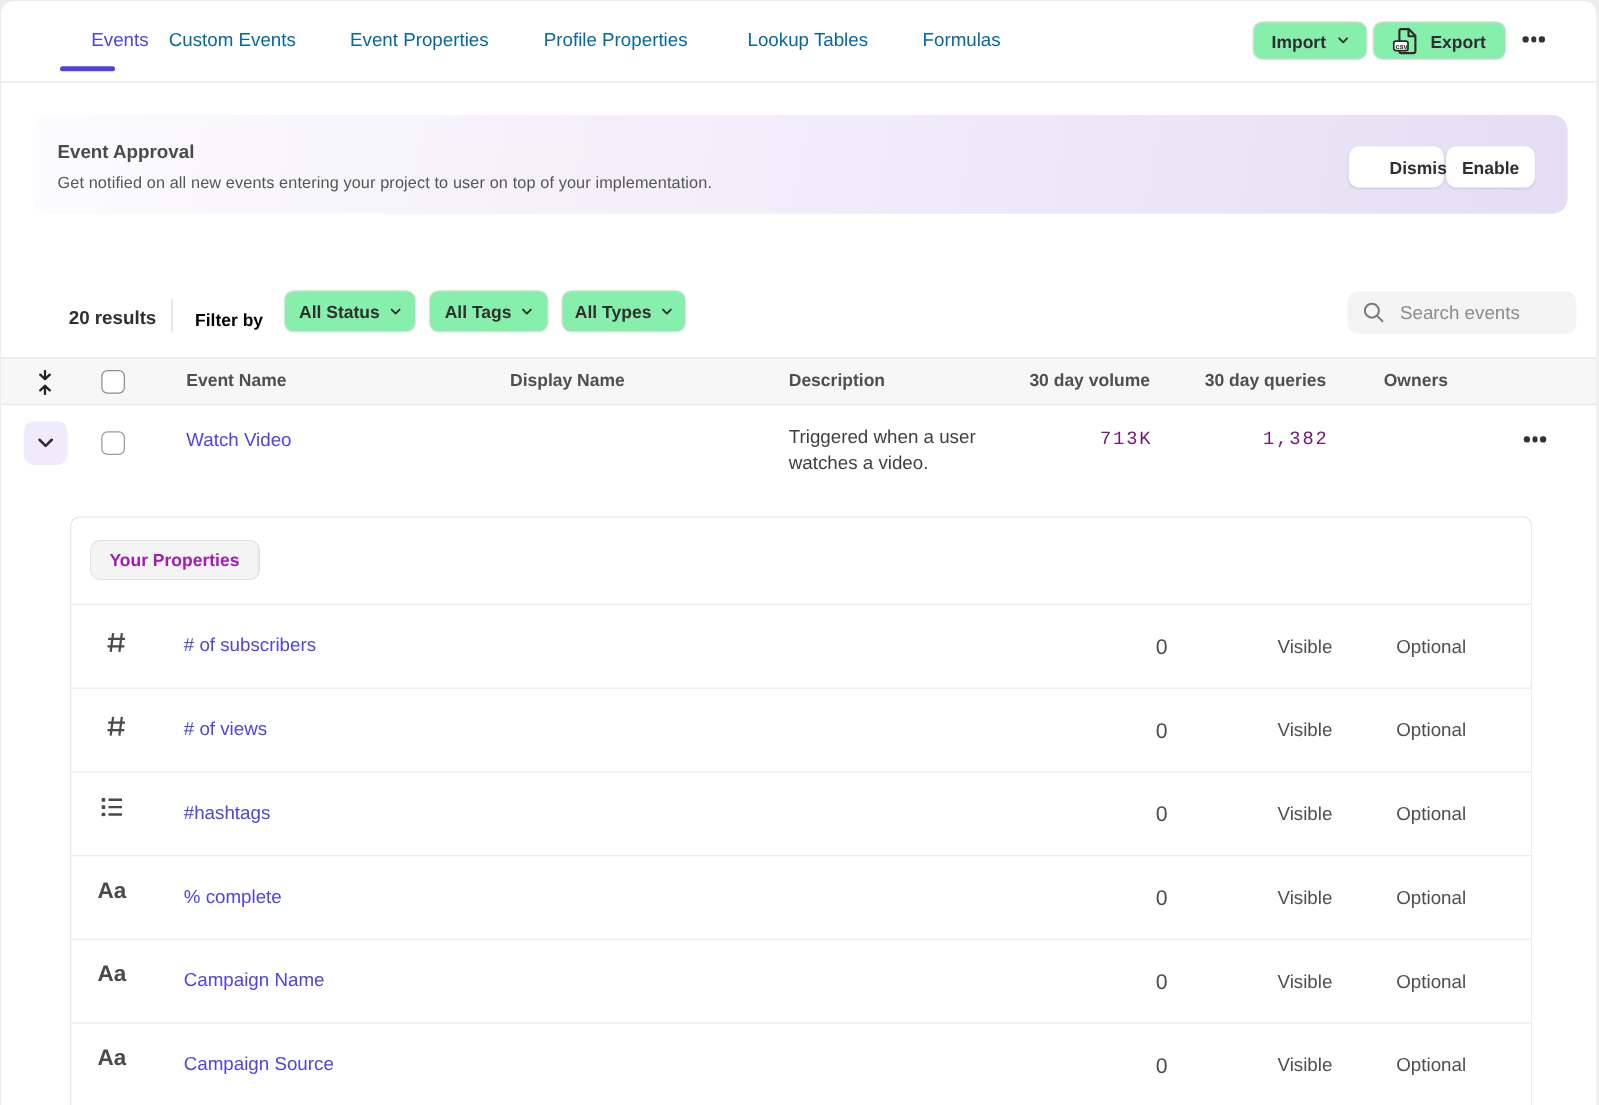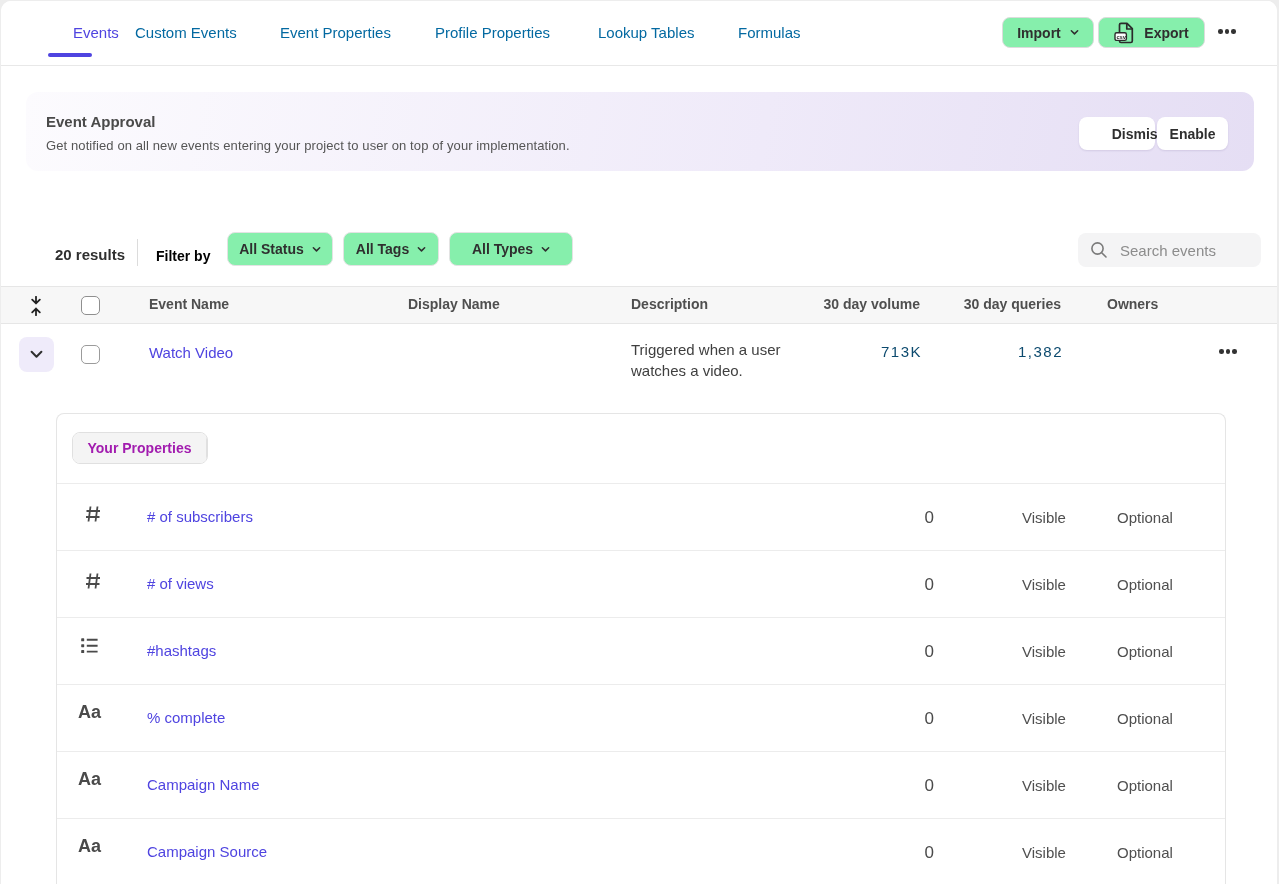--- a/index.html
+++ b/index.html
@@ -41,21 +41,21 @@
   
   #thead { position:absolute; left:0; top:285px; width:1276px; height:38px; background:#f7f7f7;
            border-top:1px solid #e6e6e6; border-bottom:1px solid #e6e6e6; }
   .th { position:absolute; top:9px; font-size:14px; font-weight:bold; color:#4f4f4f; }
   .cb { position:absolute; width:19px; height:19px; border:1.5px solid #9b9b9b; border-radius:5px; background:#fff; }
 
   
   #expbtn { position:absolute; left:18px; top:336px; width:35px; height:35px; border-radius:8px;
             background:#efebfa; display:flex; align-items:center; justify-content:center; }
   .link { color:#4f44e0; font-size:15px; }
-  .mono { font-family:Liberation Sans, sans-serif; font-size:15px; color:#0c4a6e; letter-spacing:1.5px; }
+  .mono { font-family:Liberation Mono, monospace; font-size:15px; color:#701a75; letter-spacing:1.5px; }
 
   
   #card { position:absolute; left:55px; top:412px; width:1170px; height:472px;
           border:1px solid #e5e5e5; border-bottom:none; border-radius:8px 8px 0 0; background:#fff; }
   #tabgroup { position:absolute; left:15px; top:18px; height:32px; display:flex;
               border:1px solid #e0e0e0; border-radius:8px; overflow:hidden; }
   .seg { display:flex; align-items:center; justify-content:center; font-size:14px; font-weight:bold; }
   #seg1 { width:134px; background:#f4f4f4; color:#a21caf; border-right:1px solid #e0e0e0; }
   #seg2 { width:165px; background:#fff; color:#9a9a9a; }
   .cardline { position:absolute; left:0; width:1168px; height:1px; background:#ececec; }
@@ -116,21 +116,21 @@
     <svg class="chev" viewBox="0 0 10 10">
         <path d="M1.5 3 L5 6.5 L8.5 3" fill="none" stroke="#2f2f2f" stroke-width="1.7" stroke-linecap="round" stroke-linejoin="round"></path>
       </svg>
   </div>
   <div class="btn" style="left:342px; top:231px; width:96px; height:34px; gap:8px; border-color:#e3e3e3;">
     <span>All Tags</span>
     <svg class="chev" viewBox="0 0 10 10">
         <path d="M1.5 3 L5 6.5 L8.5 3" fill="none" stroke="#2f2f2f" stroke-width="1.7" stroke-linecap="round" stroke-linejoin="round"></path>
       </svg>
   </div>
-  <div class="btn" style="left:448px; top:231px; width:124px; height:34px; gap:8px; border-color:#e3e3e3;">
+  <div class="btn" style="left:448px; top:231px; width:100px; height:34px; gap:8px; border-color:#e3e3e3;">
     <span>All Types</span>
     <svg class="chev" viewBox="0 0 10 10">
         <path d="M1.5 3 L5 6.5 L8.5 3" fill="none" stroke="#2f2f2f" stroke-width="1.7" stroke-linecap="round" stroke-linejoin="round"></path>
       </svg>
   </div>
   <div id="search"></div>
   <svg class="abs" style="left:1089px; top:240px;" width="18" height="18" viewBox="0 0 18 18">
     <circle cx="7.5" cy="7.5" r="5.6" fill="none" stroke="#7a7a7a" stroke-width="1.6"></circle>
     <path d="M11.7 11.7 L16 16" stroke="#7a7a7a" stroke-width="1.6" stroke-linecap="round"></path>
   </svg>

